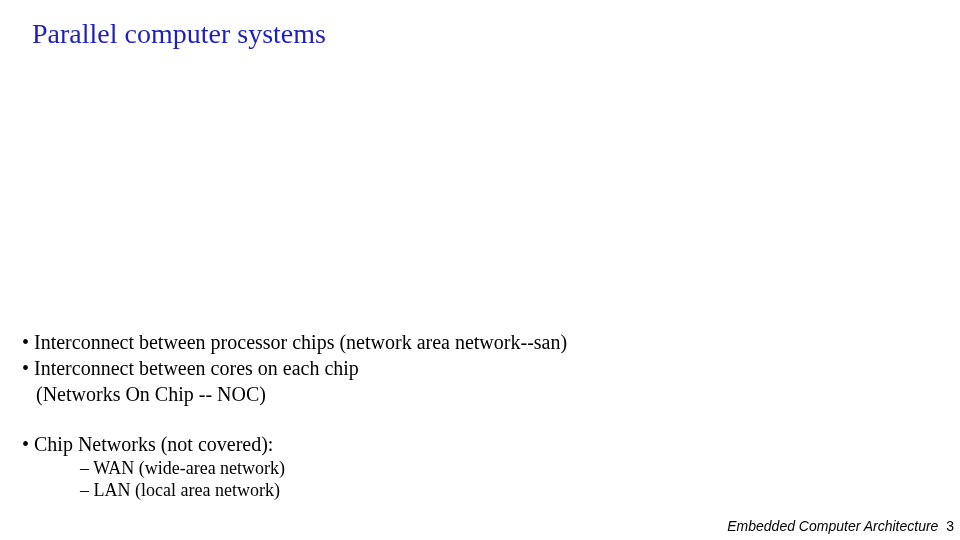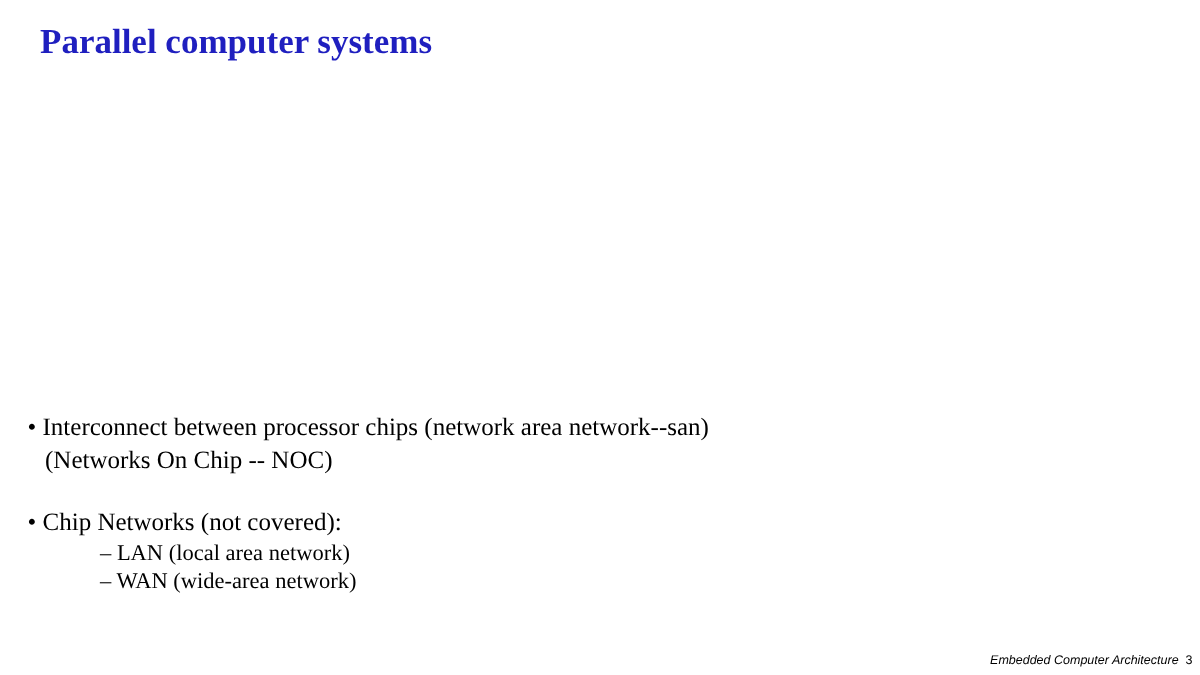--- a/index.html
+++ b/index.html
@@ -17,21 +17,21 @@
     position: relative;
     width: 960px;
     height: 540px;
     box-sizing: border-box;
   }
   .title {
     position: absolute;
     left: 32px;
     top: 18px;
     font-size: 28px;
-    font-weight: bold;
+    font-weight: normal;
     color: #1f1fbf;
   }
   .body {
     position: absolute;
     left: 22px;
     top: 330px;
     width: 900px;
     font-size: 20px;
     line-height: 1.2;
   }
@@ -52,53 +52,56 @@
     font-size: 18px;
   }
   .sub .dash {
     display: inline;
   }
   .footer {
     position: absolute;
     right: 6px;
     bottom: 6px;
     font-family: Arial, Helvetica, sans-serif;
-    font-size: 10px;
+    font-size: 14px;
     color: #000;
     white-space: nowrap;
   }
   .footer .ftext {
     font-style: italic;
   }
 </style>
 </head>
 <body>
 <div class="slide">
 
   <div class="title">Parallel computer systems</div>
 
   <div class="body">
 
     <div class="b1">
       <span class="bullet">• </span><span>Interconnect between processor chips (network area network--san)</span>
     </div>
 
+    <div class="b1">
+      <span class="bullet">• </span><span>Interconnect between cores on each chip</span>
+    </div>
     <div class="b1-cont">(Networks On Chip -- NOC)</div>
 
     <div class="gap"></div>
 
     <div class="b1">
       <span class="bullet">• </span><span>Chip Networks (not covered):</span>
     </div>
 
     <div class="sub">
-      <span class="dash">– </span><span>LAN (local area network)</span>
+      <span class="dash">– </span><span>WAN (wide-area network)</span>
     </div>
     <div class="sub">
-      <span class="dash">– </span><span>WAN (wide-area network)</span>
+      <span class="dash">– </span><span>LAN (local area network)</span>
     </div>
 
   </div>
 
   <div class="footer">
     <span class="ftext">Embedded Computer Architecture</span>&nbsp;&nbsp;<span>3</span>
   </div>
 
 </div>
 

